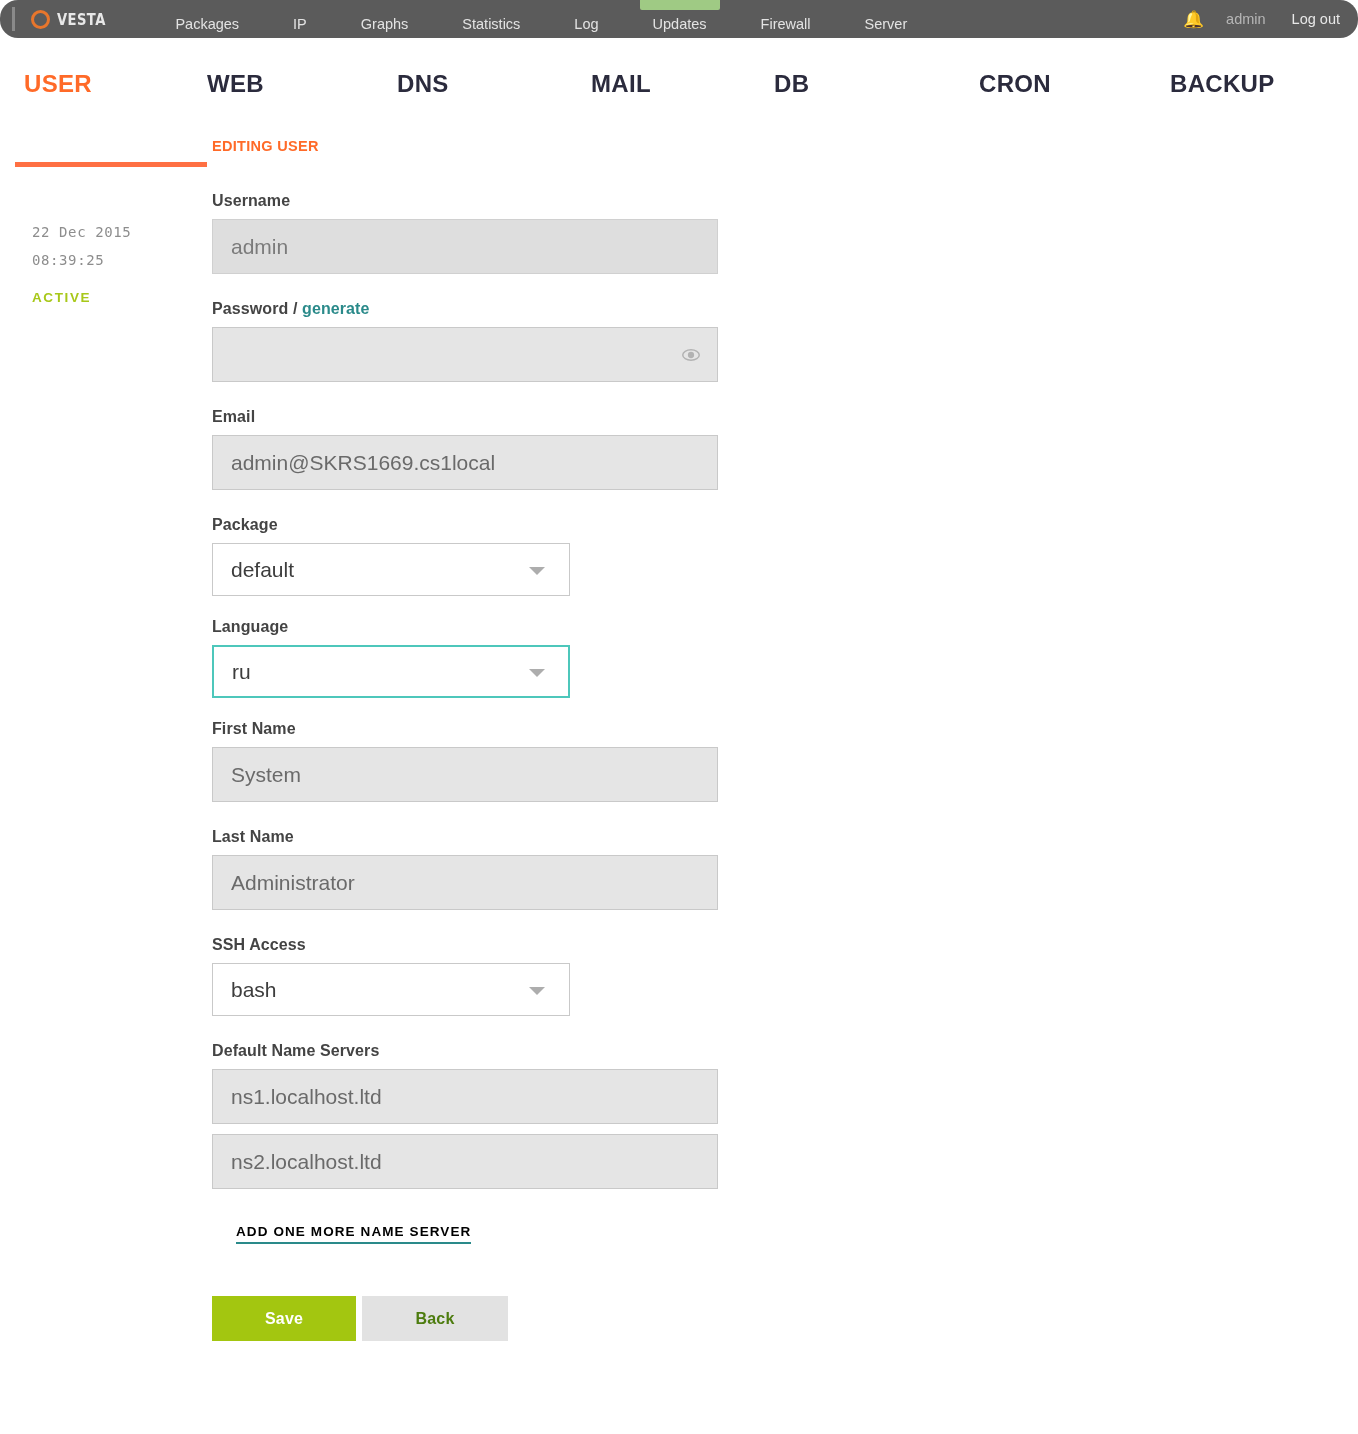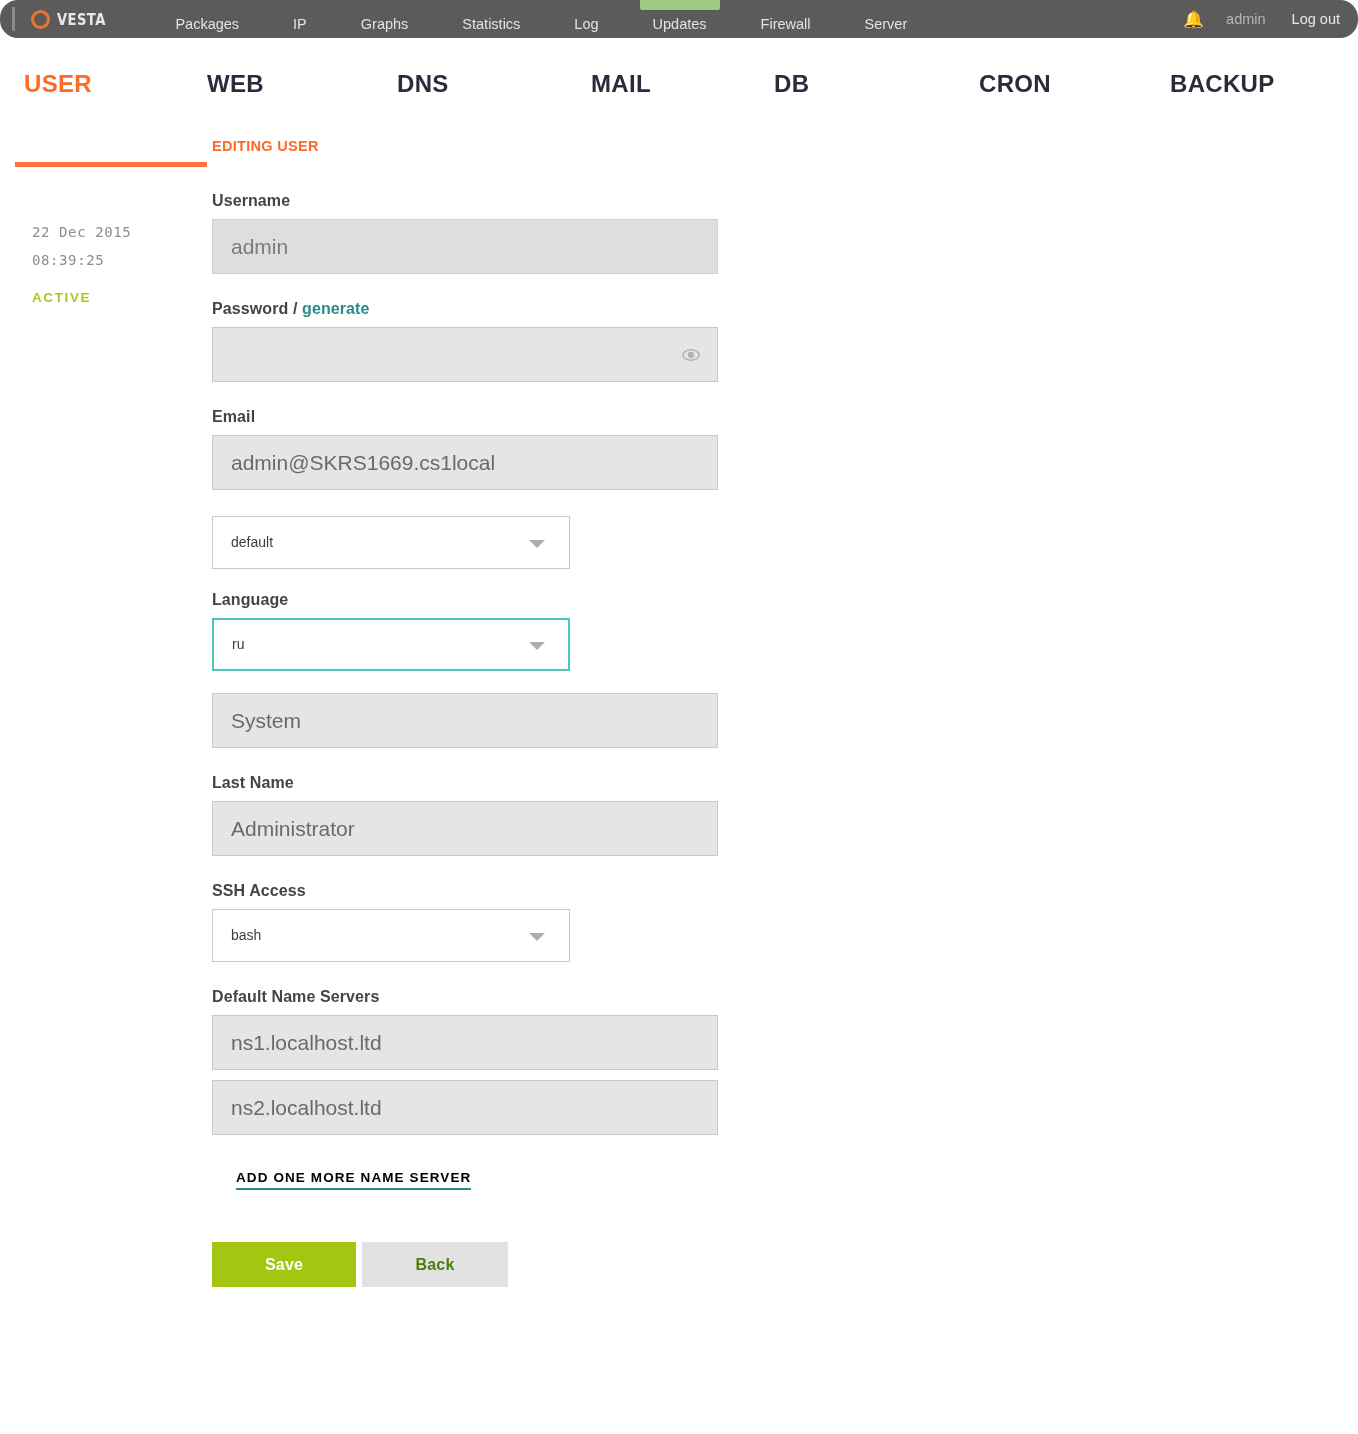--- a/index.html
+++ b/index.html
@@ -208,21 +208,21 @@
     width: 18px; height: 18px;
     cursor: pointer;
     opacity: 0.55;
   }
   .sel-wrap { position: relative; width: 358px; }
   .sel {
     width: 358px;
     height: 53px;
     border: 1px solid #c9c9c9;
     background: #fff;
-    font-size: 14px;
+    font-size: 21px;
     color: #3d3d3d;
     padding: 0 18px;
     line-height: 51px;
     cursor: pointer;
     font-family: "Liberation Sans", sans-serif;
   }
   .sel.focused { border: 2px solid #4dc7bb; line-height: 49px; }
   .caret {
     position: absolute;
     right: 25px; top: 50%;
@@ -344,20 +344,21 @@
     
     <div class="field">
       <div class="field-label">Email</div>
       <input class="txt" type="text" value="admin@SKRS1669.cs1local" style="">
     </div>
 
     <div class="gap-26"></div>
 
     
     <div class="field">
+      <div class="field-label">Package</div>
       <div class="sel-wrap">
         <div class="sel">default</div>
         <div class="caret"></div>
       </div>
     </div>
 
     <div class="gap-22"></div>
 
     
     <div class="field">
@@ -365,20 +366,21 @@
       <div class="sel-wrap">
         <div class="sel focused">ru</div>
         <div class="caret"></div>
       </div>
     </div>
 
     <div class="gap-22"></div>
 
     
     <div class="field">
+      <div class="field-label">First Name</div>
       <input class="txt" type="text" value="System" style="">
     </div>
 
     <div class="gap-26"></div>
 
     
     <div class="field">
       <div class="field-label">Last Name</div>
       <input class="txt" type="text" value="Administrator" style="">
     </div>

